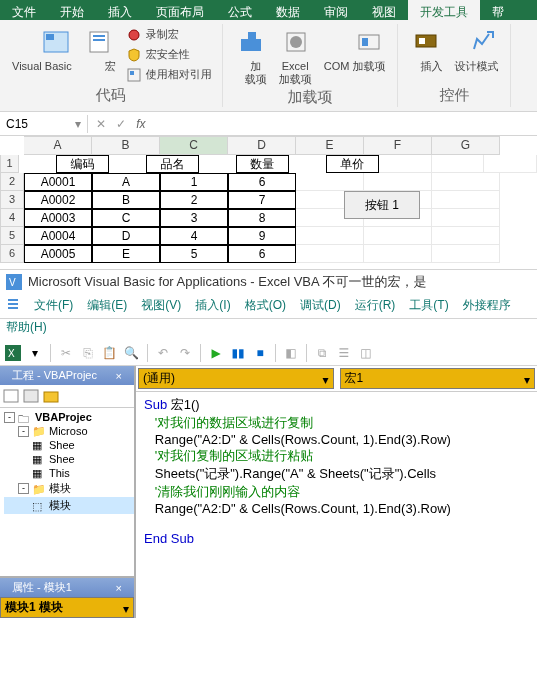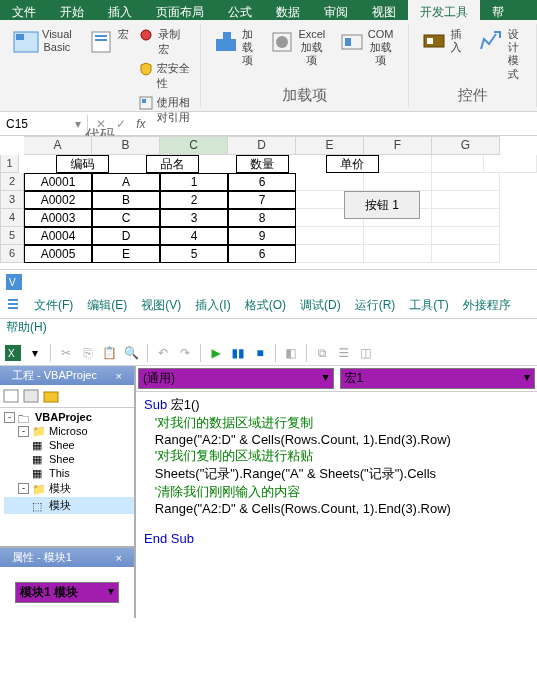--- a/index.html
+++ b/index.html
@@ -8,21 +8,21 @@
 
 .ribbon-tabs { background: #217346; display: flex; height: 20px; color: #fff; font-size: 12px; }
 .ribbon-tabs .tab { padding: 4px 12px; cursor: pointer; }
 .ribbon-tabs .tab.active { background: #f3f3f3; color: #217346; }
 
 
 .ribbon { background: #f3f3f3; border-bottom: 1px solid #d4d4d4; display: flex; height: 92px; padding: 4px 0; }
 .ribbon-group { display: flex; flex-direction: column; align-items: center; border-right: 1px solid #e0e0e0; padding: 0 6px; position: relative; }
 .ribbon-group-inner { display: flex; align-items: flex-start; flex: 1; }
 .ribbon-group-label { font-size: 15px; color: #666; margin-top: auto; padding-bottom: 2px; }
-.big-btn { display: flex; flex-direction: row; align-items: flex-start; padding: 2px 6px; cursor: pointer; }
+.big-btn { display: flex; flex-direction: column; align-items: flex-end; padding: 2px 6px; cursor: pointer; }
 .big-btn .icon-box { width: 32px; height: 32px; display: flex; align-items: center; justify-content: center; }
 .big-btn .label { font-size: 11px; color: #444; text-align: center; line-height: 1.2; margin-top: 2px; }
 .small-btns { display: flex; flex-direction: column; gap: 2px; padding-top: 2px; }
 .small-btn { display: flex; align-items: flex-start; font-size: 11px; color: #444; padding: 1px 4px; cursor: pointer; }
 .small-btn .sicon { width: 16px; height: 16px; margin-right: 4px; display: inline-flex; align-items: center; justify-content: center; }
 
 
 .formula-row { display: flex; align-items: center; height: 24px; border-bottom: 1px solid #d4d4d4; }
 .name-box { width: 88px; border-right: 1px solid #d4d4d4; padding: 2px 6px; font-size: 12px; display: flex; justify-content: space-between; align-items: center; }
 .fx-area { display: flex; align-items: center; padding-left: 8px; gap: 10px; color: #999; }
@@ -58,21 +58,21 @@
 .tree-item .tgl { width: 11px; height: 11px; border: 1px solid #888; font-size: 9px; line-height: 9px; text-align: center; margin-right: 3px; cursor: pointer; }
 .tree-item.sel { background: #cce8ff; }
 .ind1 { padding-left: 14px; }
 .ind2 { padding-left: 28px; }
 .ticon { width: 14px; height: 12px; margin-right: 3px; display: inline-block; }
 
 .props-panel { border-top: 2px solid #b0b0b0; }
 
 .code-panel { flex: 1; display: flex; flex-direction: column; }
 .code-dd { display: flex; padding: 2px; gap: 6px; border-bottom: 1px solid #ccc; }
-.dd { flex: 1; border: 1px solid #7a7a7a; background: #a21caf; font-size: 12px; padding: 1px 4px; display: flex; justify-content: space-between; align-items: flex-start; }
+.dd { flex: 1; border: 1px solid #7a7a7a; background: #eab308; font-size: 12px; padding: 1px 4px; display: flex; justify-content: space-between; align-items: flex-end; }
 .code-area { flex: 1; background: #fff; padding: 4px 8px; font-family: Consolas, monospace; font-size: 13px; white-space: pre; overflow: hidden; }
 .kw { color: #0000cc; }
 .cm { color: #008000; }
 </style>
 </head>
 <body>
 
 <div class="ribbon-tabs">
   <div class="tab">文件</div>
   <div class="tab">开始</div>
@@ -284,20 +284,21 @@
       </div>
     </div>
   <div class="btn1">按钮 1</div>
 </div>
 
 <div class="vba-title">
   <span class="xicon"><svg width="16" height="16">
         <rect width="16" height="16" fill="#4a90d9"></rect>
         <text x="3" y="12" font-size="10" fill="#fff">V</text>
       </svg></span>
+  <span>Microsoft Visual Basic for Applications - Excel VBA 不可一世的宏，是</span>
 </div>
 
 <div class="vba-menu">
   <span><svg width="14" height="14">
         <path d="M2 3 L12 3 M2 7 L12 7 M2 11 L12 11" stroke="#4a90d9" stroke-width="2"></path>
       </svg></span>
   <span>文件(F)</span>
   <span>编辑(E)</span>
   <span>视图(V)</span>
   <span>插入(I)</span>
@@ -393,21 +394,21 @@
       <div class="tree-item ind2 sel">
           <span class="ticon">⬚</span>
           <span>模块</span>
         </div>
     </div>
     <div class="props-panel">
       <div class="panel-title">
         <span>属性 - 模块1</span>
         <span>×</span>
       </div>
-      <div style="padding:15px">
+      <div style="padding:0">
         <div class="dd">
             <b>模块1 模块</b>
             <span>▾</span>
           </div>
       </div>
     </div>
   </div>
 
   <div class="code-panel">
     <div class="code-dd">

